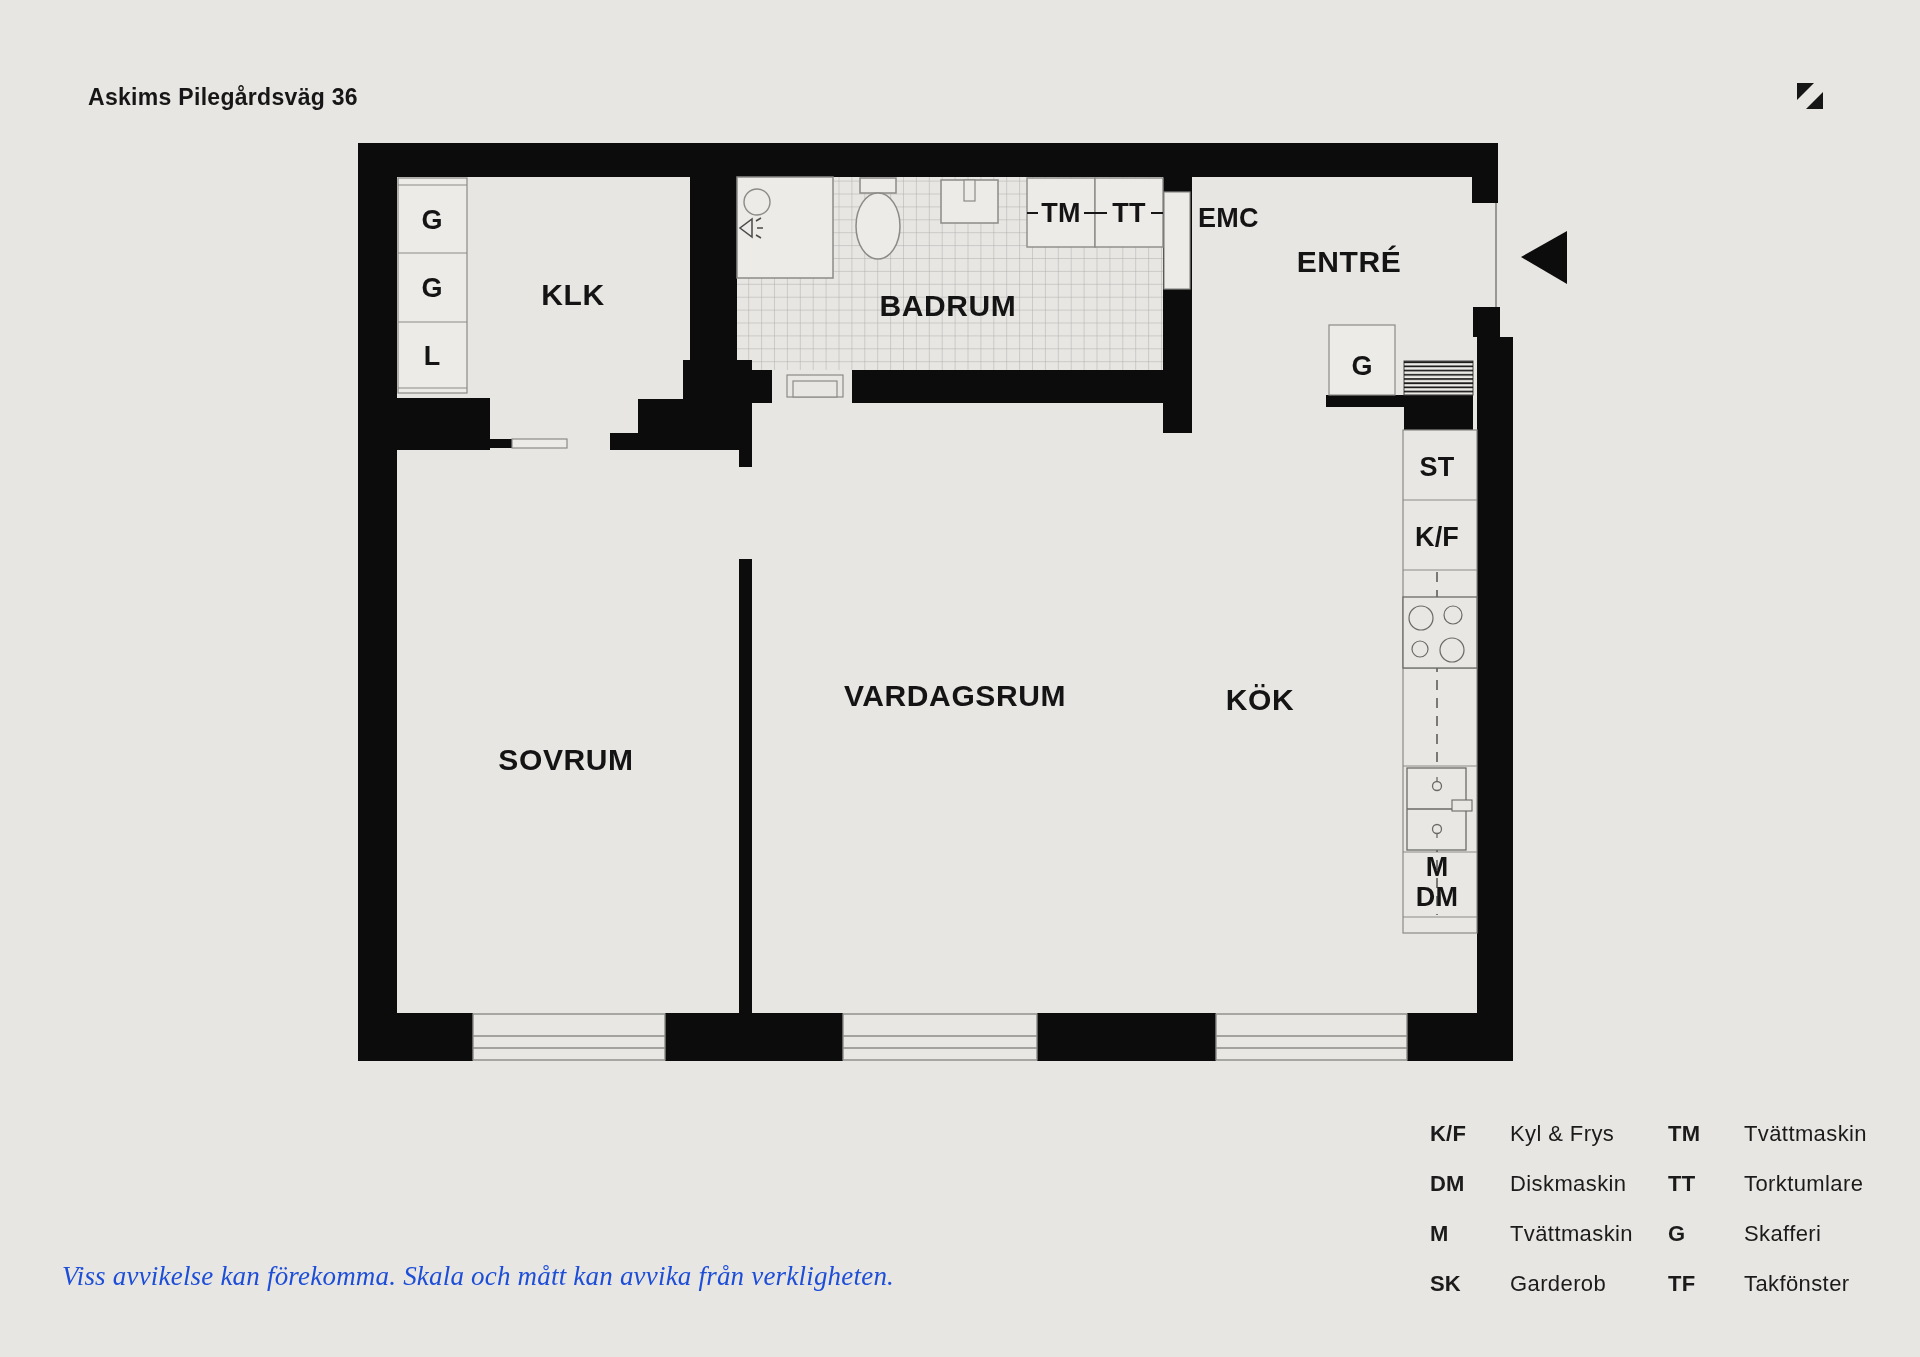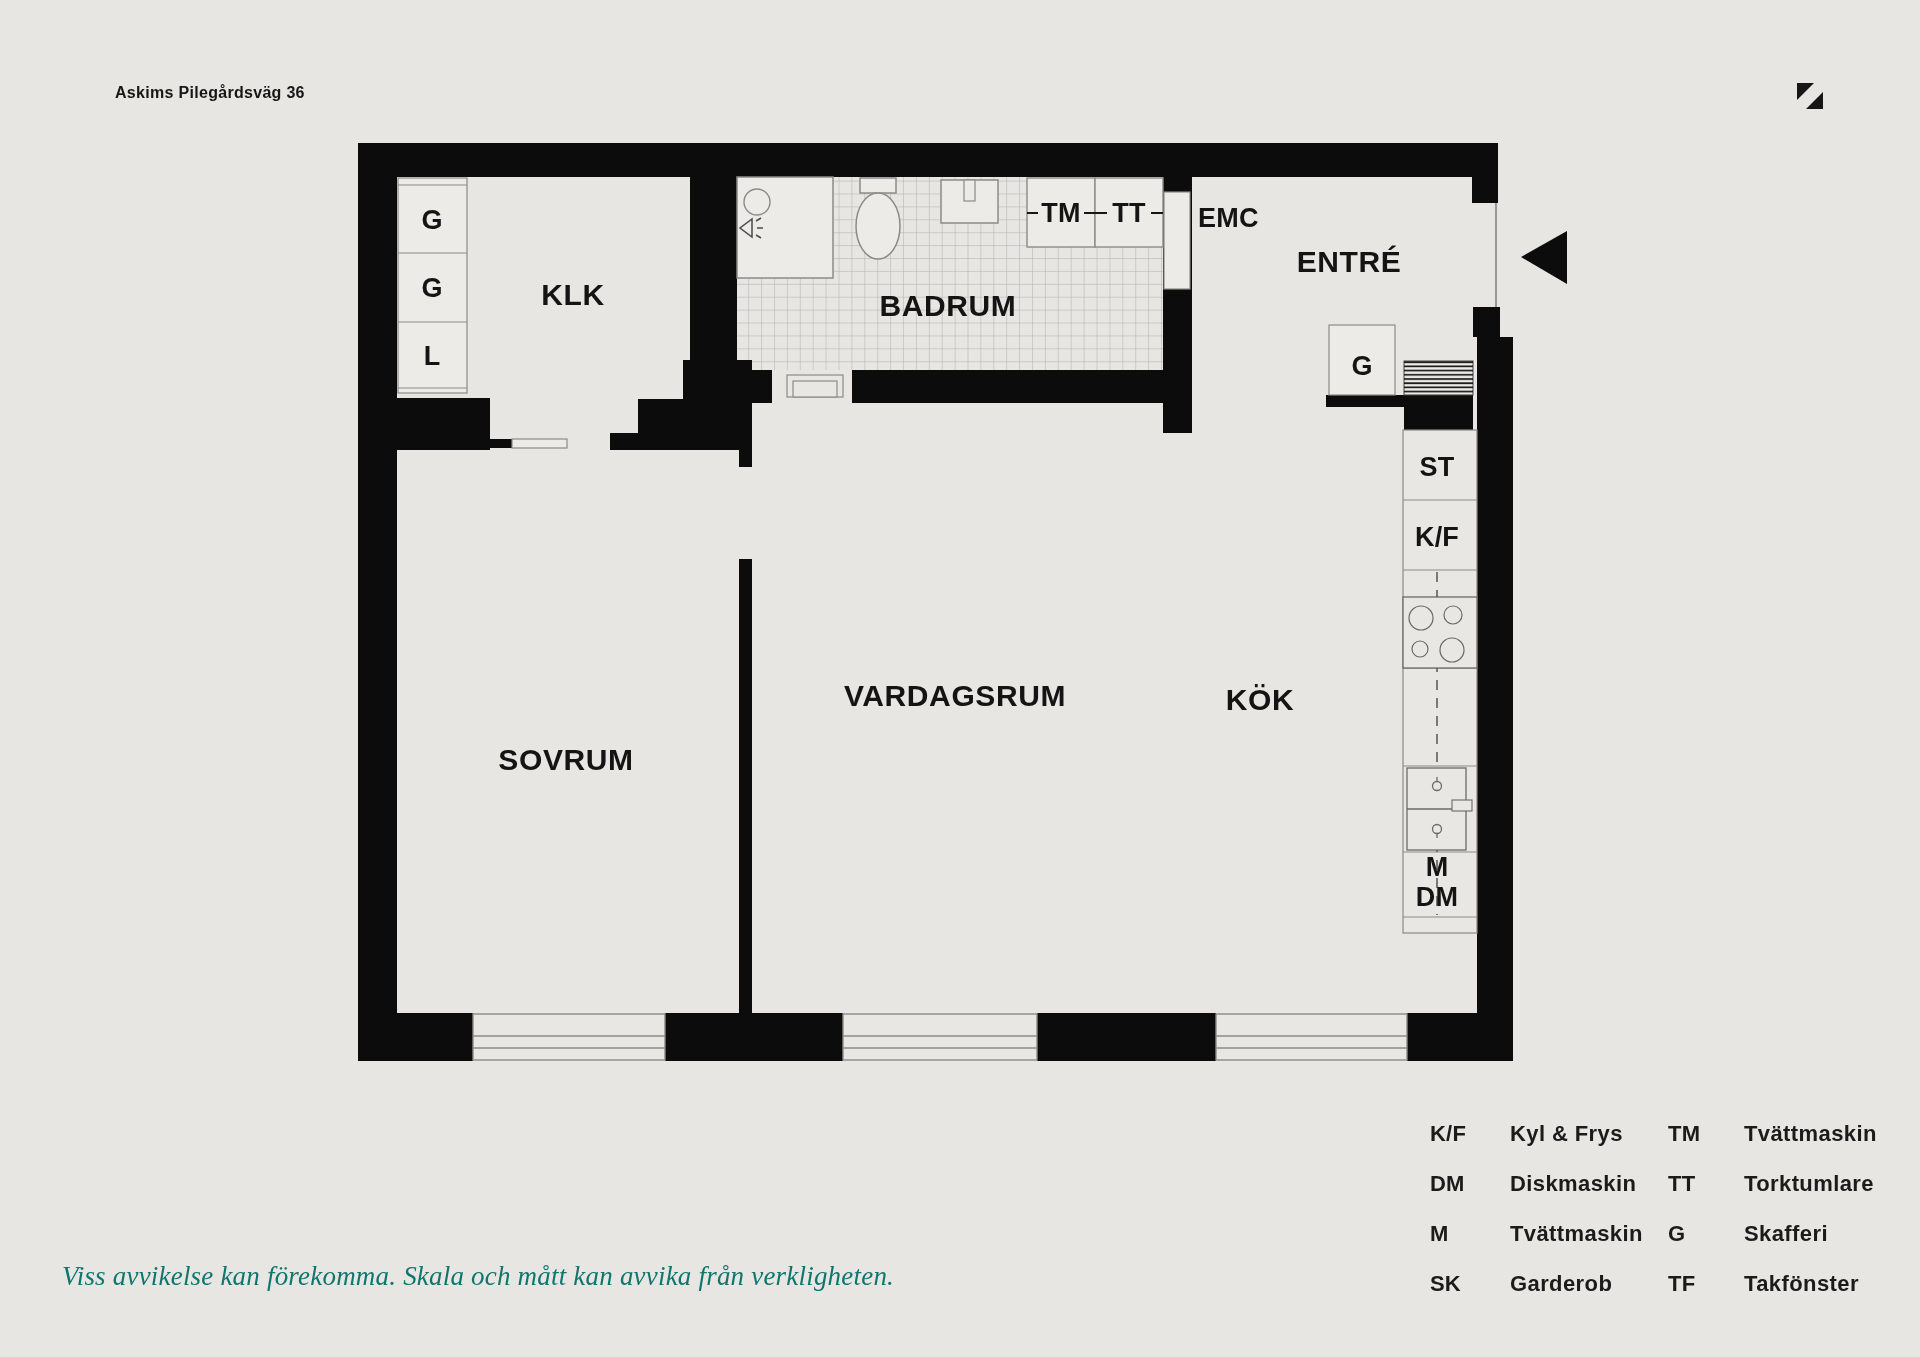--- a/index.html
+++ b/index.html
@@ -4,36 +4,36 @@
 <style>
   html,body{margin:0;padding:0;}
   body{
     width:1920px;height:1357px;position:relative;
     background:#e8e6e3;
     font-family:"Liberation Sans","DejaVu Sans",sans-serif;
     color:#161616;overflow:hidden;
   }
   .page-title{
     position:absolute;left:88px;top:84px;
-    font-size:16px;font-weight:700;letter-spacing:.3px;color:#161616;margin-left:27px;
+    font-size:23px;font-weight:700;letter-spacing:.3px;color:#161616;
   }
   .north-icon{position:absolute;left:1797px;top:83px;width:26px;height:26px;}
   .plan-svg{position:absolute;left:0;top:0;}
   .legend{
     position:absolute;left:1430px;top:1121px;
     display:grid;grid-template-columns:80px 158px 76px auto;
     grid-auto-rows:50px;align-items:start;
     font-size:22px;letter-spacing:.4px;color:#1b1b1b;
   }
   .legend .abbr{font-weight:700;letter-spacing:.2px;}
-  .legend .lbl{font-weight:700;}
+  .legend .lbl{font-weight:400;}
   .disclaimer{
     position:absolute;left:62px;top:1261px;
     font-family:"Liberation Serif","DejaVu Serif",serif;
-    font-style:italic;font-size:27px;color:#0f766e;letter-spacing:.2px;
+    font-style:italic;font-size:27px;color:#1d4ed8;letter-spacing:.2px;
   }
   svg text{
     font-family:"Liberation Sans","DejaVu Sans",sans-serif;
     font-weight:700;fill:#141414;
   }
   .room-label{font-size:30px;letter-spacing:.6px;}
   .marker-label{font-size:27px;letter-spacing:.2px;}
 </style>
 </head>
 <body>

